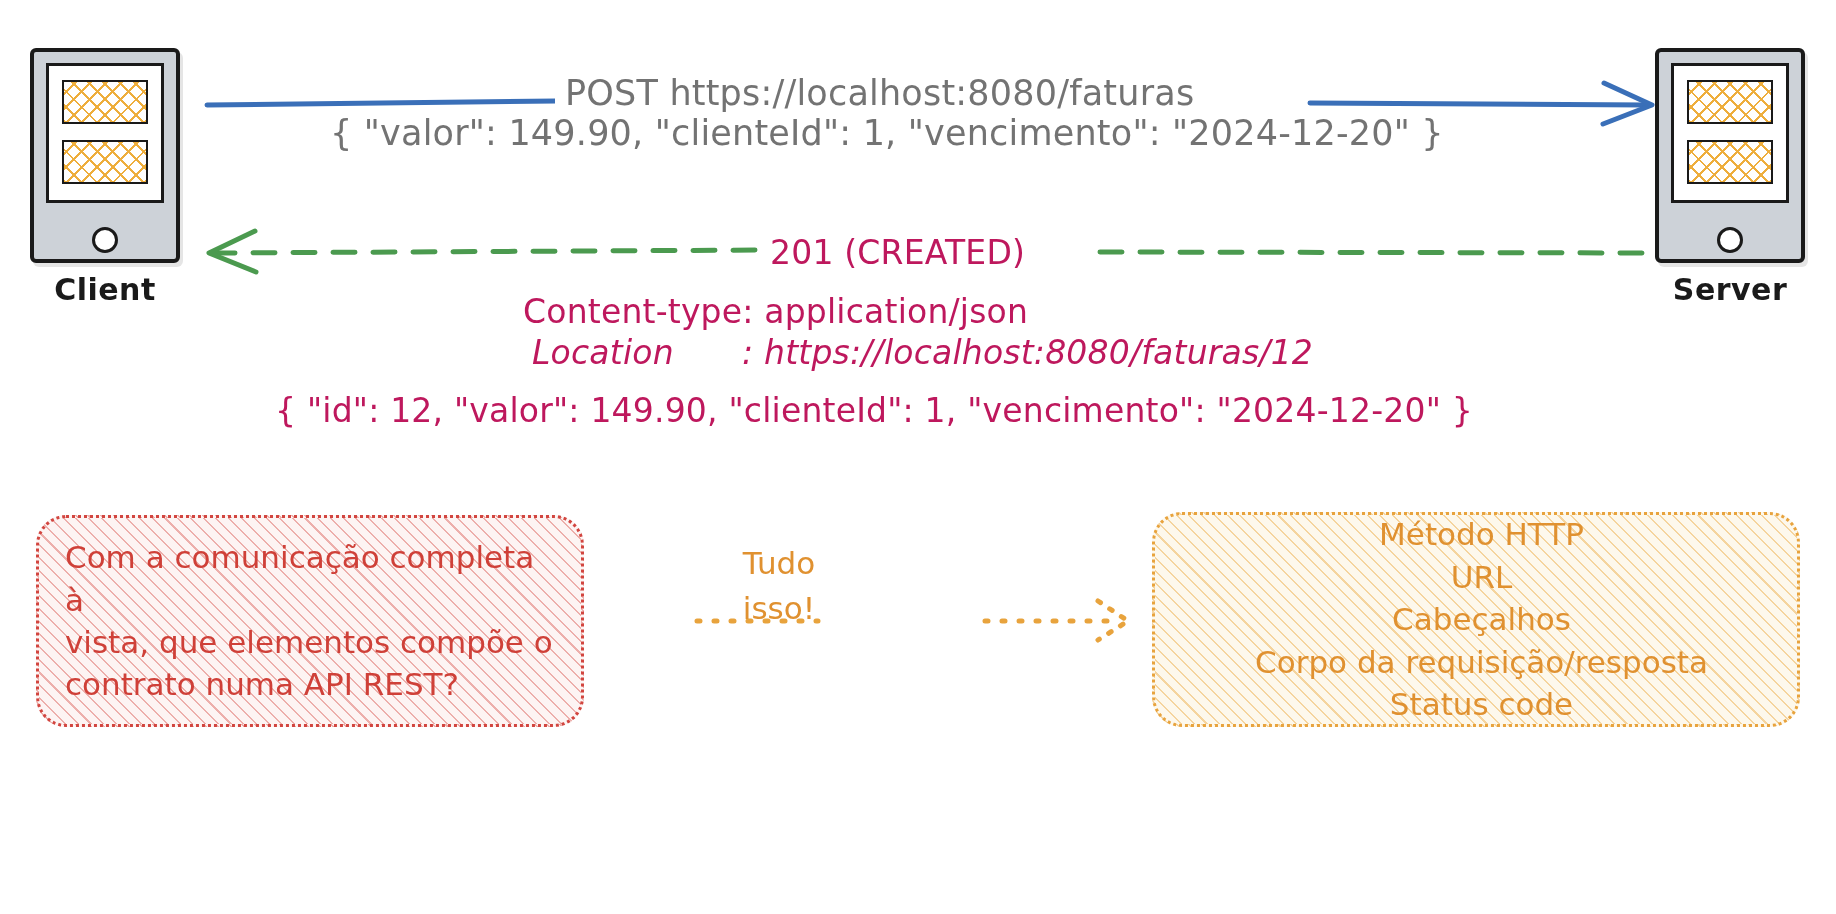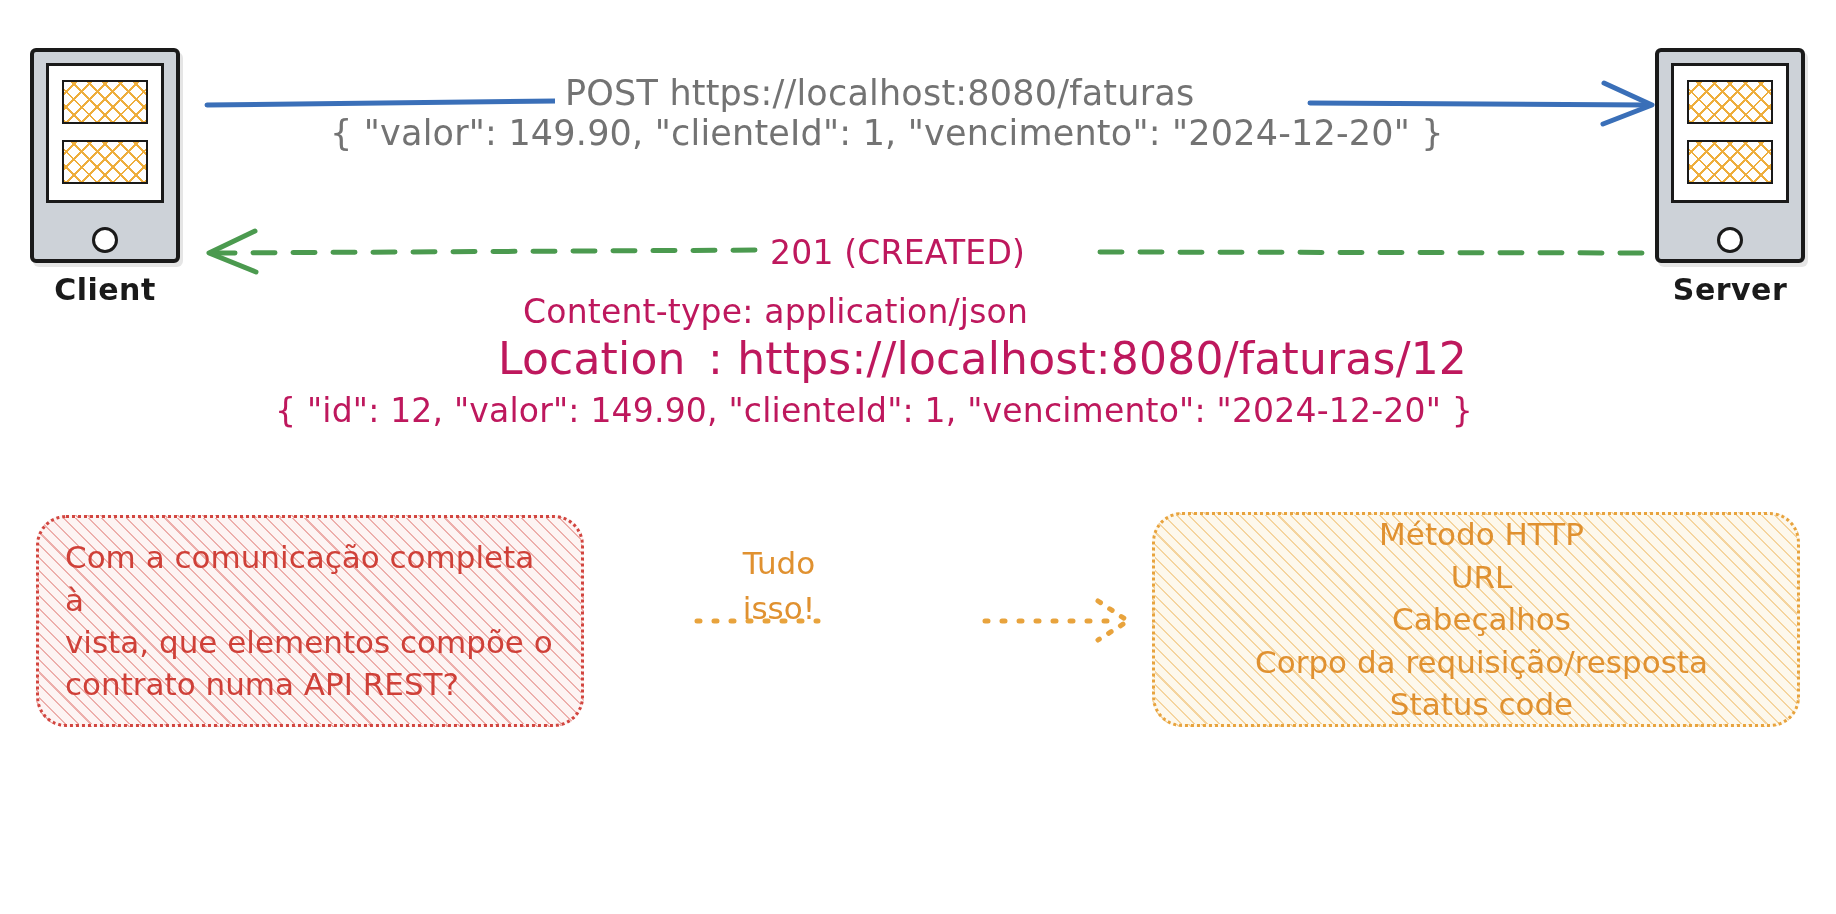--- a/index.html
+++ b/index.html
@@ -117,22 +117,23 @@
     left: 762px; top: 233px;
     font-size: 33px;
     background: #ffffff;
     padding: 0 8px;
   }
   #res-h1 {
     left: 523px; top: 292px;
     font-size: 33px;
   }
   #res-h2 {
-    left: 498px; top: 333px;
-    font-size: 44px;
+    left: 532px; top: 333px;
+    font-size: 33px;
+    font-style: italic;
   }
   #res-h2 .hkey { display: inline-block; width: 210px; }
   #res-body {
     left: 275px; top: 391px;
     font-size: 33px;
   }
 
   
   .note-box {
     position: absolute;

